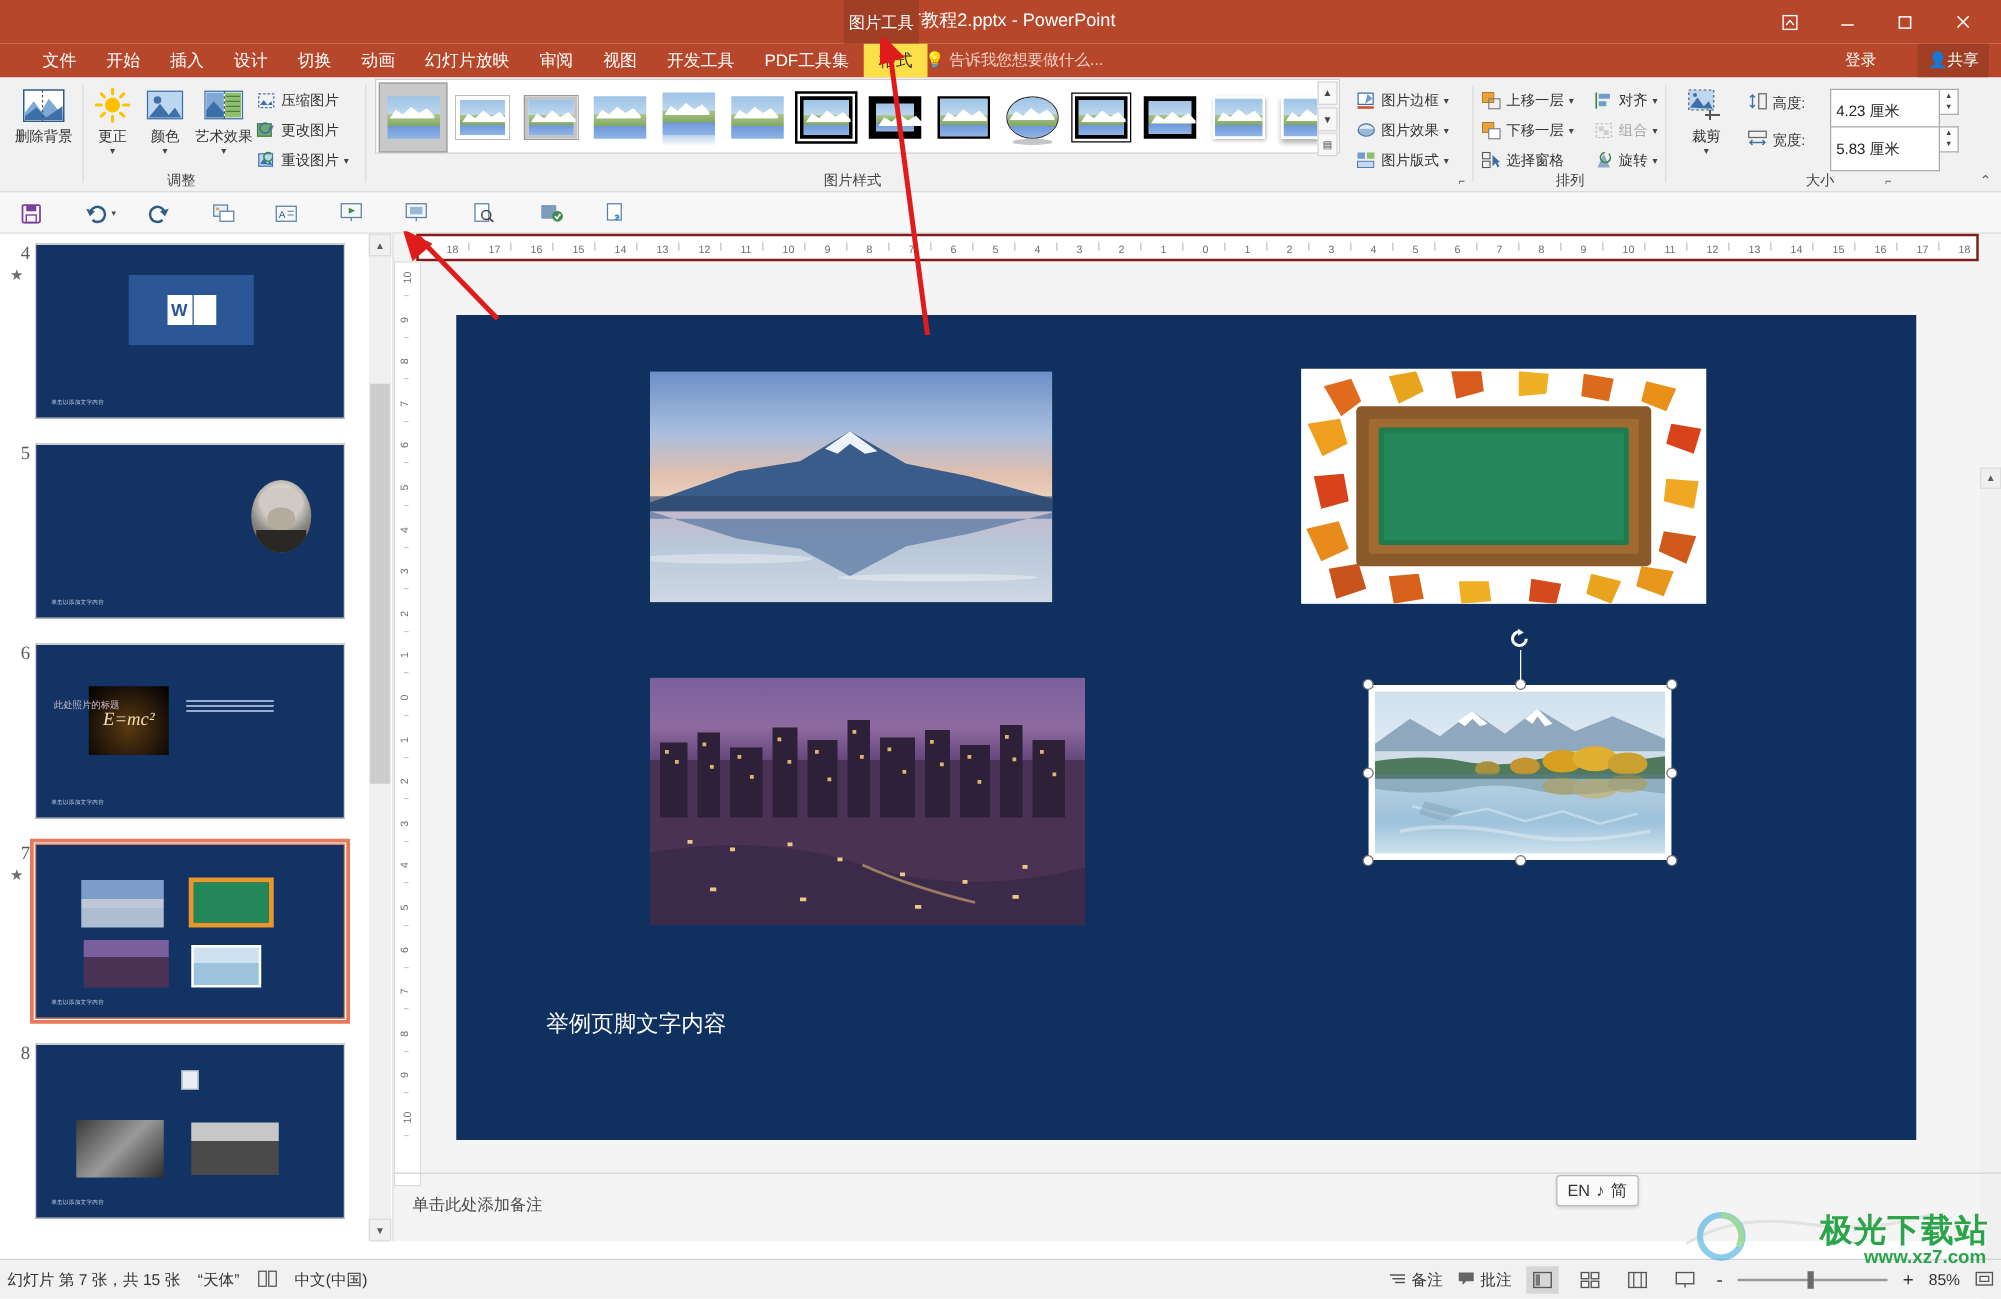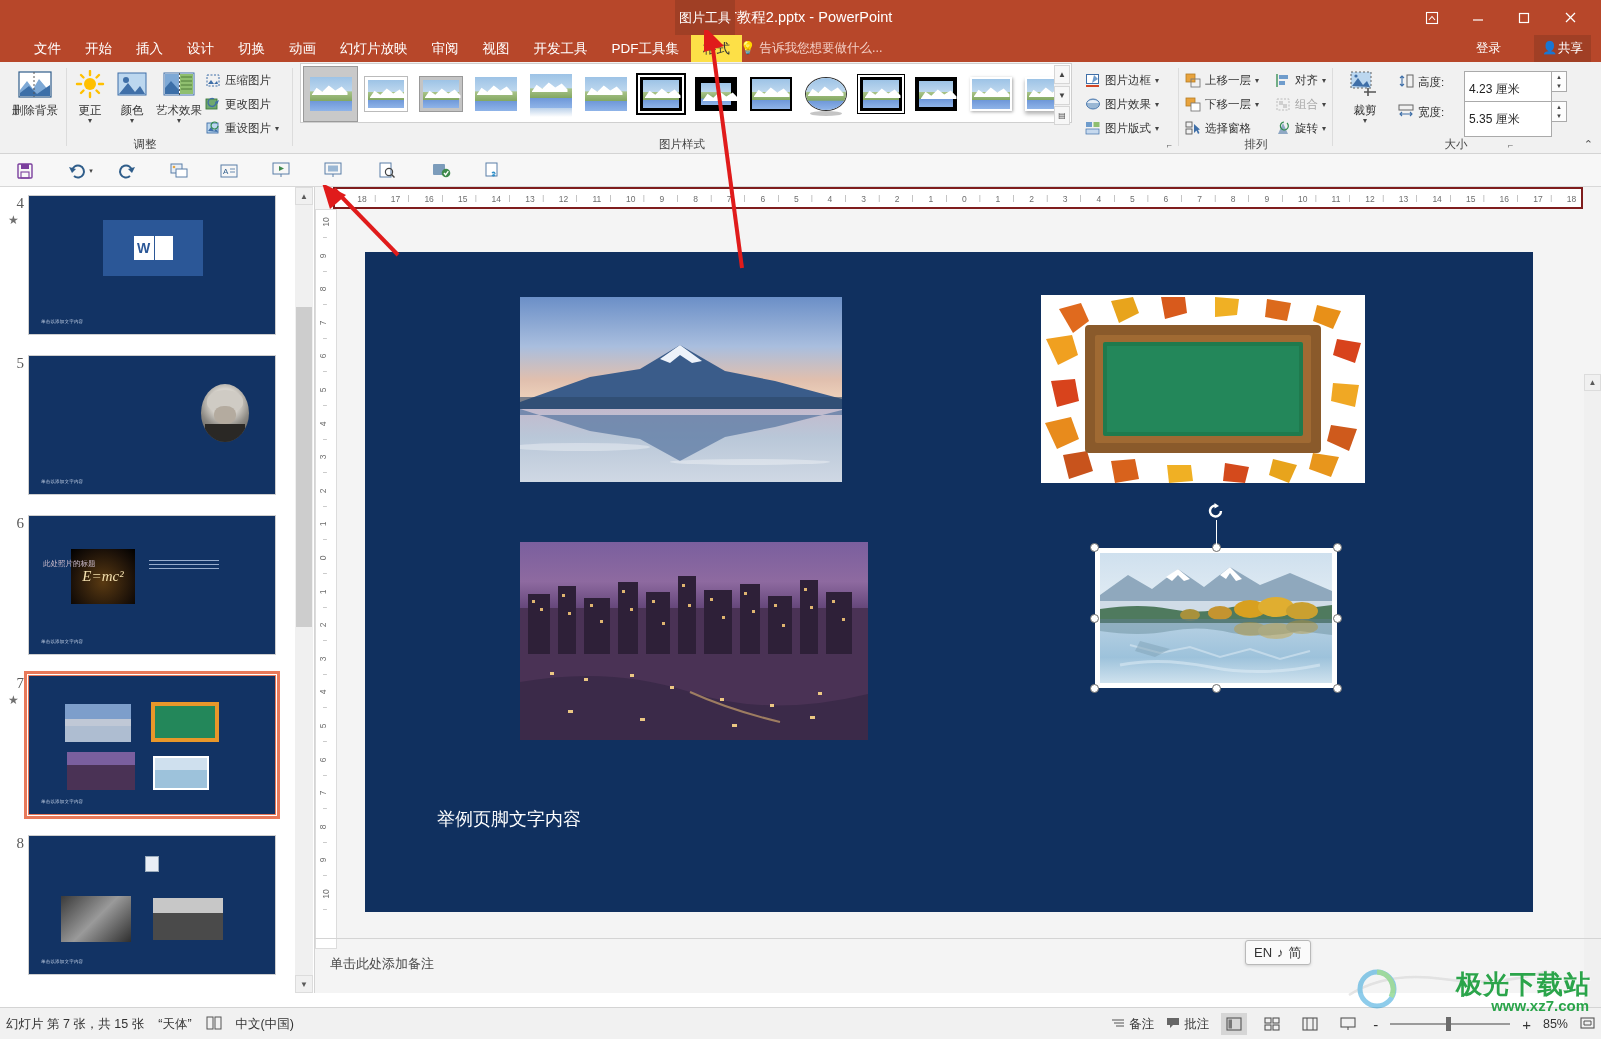--- a/index.html
+++ b/index.html
@@ -639,21 +639,21 @@
           <span>▼</span>
         </div>
 
       <div class="size-lbl" style="left:62px; top:42px;">
         <svg width="16" height="14" viewBox="0 0 16 14">
             <rect x="1" y="1" width="14" height="5" fill="none" stroke="#666" stroke-width="1"></rect>
             <path d="M2 10 L14 10 M4 8 L2 10 L4 12 M12 8 L14 10 L12 12" stroke="#3f6fa8" stroke-width="1.1" fill="none"></path>
           </svg>
       </div>
       <div class="size-lbl" style="left:82px; top:43px;">宽度:</div>
-      <div class="spin-box" style="left:128px; top:39px;">5.35 厘米</div>
+      <div class="spin-box" style="left:128px; top:39px;">5.83 厘米</div>
       <div class="spin-arrows" style="left:216px; top:39px;">
           <span>▲</span>
           <span>▼</span>
         </div>
 
       <div class="rgroup-label" style="left:40px; width:160px;">大小</div>
       <div class="dlg-launcher" style="left:172px; bottom:4px;">⌐</div>
     </div>
     <div class="collapse-ribbon">⌃</div>
   </div>

